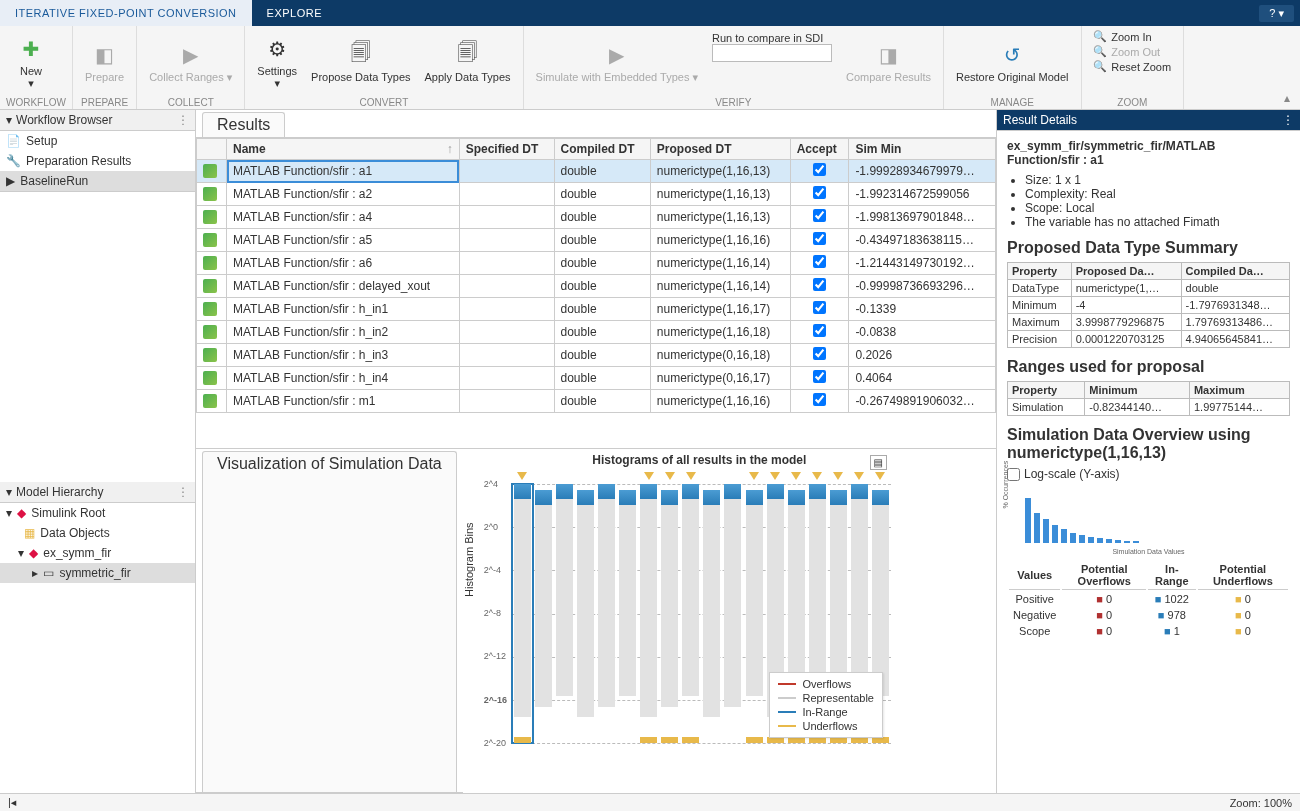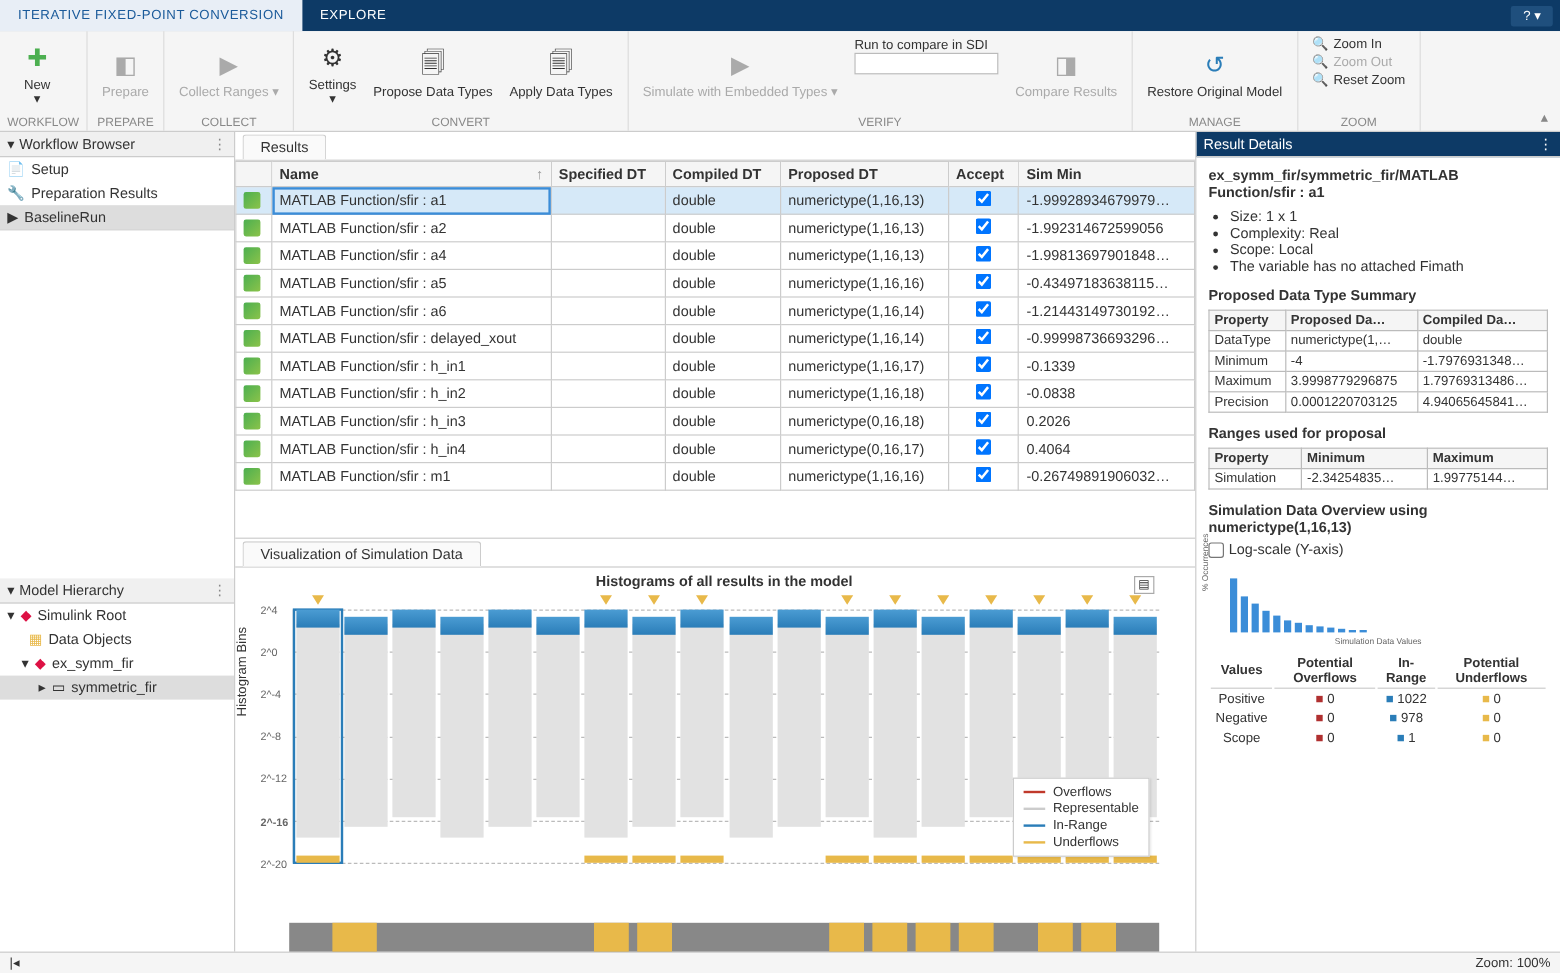--- a/index.html
+++ b/index.html
@@ -25,50 +25,50 @@
 .panel-head.dark { background: #0d3a66; color: #fff; }
 .panel-head .caret { margin-right: 4px; }
 .panel-head .dots { margin-left: auto; color: #888; }
 .panel-head.dark .dots { color: #fff; }
 .leftcol { width: 196px; border-right: 1px solid #ccc; display: flex; flex-direction: column; }
 .leftcol .listbox { flex: 1; overflow: auto; }
 .listbox .item { display: flex; align-items: center; gap: 5px; padding: 3px 6px; }
 .listbox .item.selected { background: #ddd; }
 .centercol { flex: 1; display: flex; flex-direction: column; min-width: 0; }
 .tabs-inner { display: flex; border-bottom: 1px solid #ccc; padding: 2px 6px 0; }
-.tabs-inner .itab { border: 1px solid #ccc; border-bottom: none; border-radius: 3px 3px 0 0; padding: 3px 14px; font-size: 12px; background: #fafafa; }
+.tabs-inner .itab { border: 1px solid #ccc; border-bottom: none; border-radius: 3px 3px 0 0; padding: 3px 14px; font-size: 16px; background: #fafafa; }
 .results-table { flex: 1; overflow: auto; position: relative; }
 table.rt { border-collapse: collapse; width: 100%; }
 table.rt th, table.rt td { border: 1px solid #ccc; padding: 3px 6px; font-size: 12px; text-align: left; white-space: nowrap; }
 table.rt th { background: #f5f5f5; font-weight: 600; position: sticky; top: 0; }
 table.rt td.center { text-align: center; }
 table.rt tr.sel td { background: #d6e9f8; }
 table.rt tr.sel td.namecol { outline: 2px solid #3b8dd8; outline-offset: -2px; }
 .rowico { display: inline-block; width: 14px; height: 14px; background: linear-gradient(135deg,#4caf50,#8bc34a); border-radius: 2px; vertical-align: middle; margin-right: 3px; }
-.viz { border-top: 1px solid #ccc; flex: 0 0 345px; display: flex; flex-direction: column; }
+.viz { border-top: 1px solid #ccc; flex: 0 0 345px; display: flex; flex-direction: row; }
 .viz .chartarea { flex: 1; position: relative; padding: 4px 30px 4px 45px; }
 .viz .charttitle { text-align: center; font-weight: 600; font-size: 12px; }
 .viz .bars { position: absolute; left: 48px; right: 30px; top: 35px; bottom: 50px; border-left: 1px solid #999; }
 .viz .gridline { position: absolute; left: 0; right: 0; border-top: 1px dashed #bbb; }
 .viz .barcol { position: absolute; top: 0; bottom: 0; }
 .viz .bar-in { position: absolute; left: 2px; right: 2px; top: 0; height: 15px; background: linear-gradient(#4b9cd3,#2a7db8); }
 .viz .bar-rep { position: absolute; left: 2px; right: 2px; top: 15px; bottom: 0; background: #e2e2e2; }
 .viz .bar-un { position: absolute; left: 2px; right: 2px; bottom: 0; height: 6px; background: #e8b94a; }
 .viz .tri { position: absolute; top: -12px; left: 50%; transform: translateX(-50%); width: 0; height: 0; border-left: 5px solid transparent; border-right: 5px solid transparent; border-top: 8px solid #e8b94a; }
 .viz .ylabel { position: absolute; left: 6px; top: 50%; transform: rotate(-90deg) translateX(30px); transform-origin: left; font-size: 11px; }
 .viz .legend { position: absolute; right: 38px; bottom: 55px; background: #fff; border: 1px solid #ccc; padding: 4px 8px; font-size: 11px; box-shadow: 1px 1px 2px rgba(0,0,0,0.1); }
 .viz .legend div { display: flex; align-items: center; gap: 6px; padding: 1px 0; }
 .viz .legend .sw { width: 18px; height: 2px; }
 .viz .underbar { height: 24px; background: #888; position: relative; margin: 0 30px 0 45px; }
 .viz .underbar .seg { position: absolute; top: 0; bottom: 0; background: #e8b94a; }
 .rightcol { width: 304px; border-left: 1px solid #ccc; display: flex; flex-direction: column; overflow: hidden; }
 .rightcol .content { padding: 8px 10px; overflow: auto; font-size: 12px; flex: 1; }
 .rightcol .content b { font-weight: 700; }
 .rightcol ul { padding-left: 18px; margin: 6px 0 10px; }
-.rightcol h4 { margin: 10px 0 5px; font-size: 12px; }
+.rightcol h4 { margin: 10px 0 5px; font-size: 16px; }
 table.small { border-collapse: collapse; width: 100%; font-size: 11px; margin-bottom: 8px; }
 table.small th, table.small td { border: 1px solid #bbb; padding: 2px 4px; text-align: left; }
 table.small th { background: #f5f5f5; font-weight: 600; }
 .minichart { height: 70px; position: relative; margin: 4px 0; }
 .minichart .bar { position: absolute; bottom: 12px; width: 6px; background: #3b8dd8; }
 .valtable { font-size: 11px; width: 100%; }
 .valtable th { font-weight: 600; padding: 2px 4px; border-bottom: 1px solid #ccc; }
 .valtable td { padding: 1px 4px; text-align: center; }
 .statusbar { height: 18px; border-top: 1px solid #ccc; background: #f5f5f5; display: flex; align-items: center; padding: 0 8px; font-size: 11px; }
 .statusbar .spacer { flex: 1; }
@@ -536,21 +536,21 @@
         <thead>
             <tr>
               <th>Property</th>
               <th>Minimum</th>
               <th>Maximum</th>
             </tr>
           </thead>
         <tbody id="ranges-body">
             <tr>
               <td>Simulation</td>
-              <td>-2.34254835…</td>
+              <td>-0.82344140…</td>
               <td>1.99775144…</td>
             </tr>
           </tbody>
       </table>
       <h4>Simulation Data Overview using numerictype(1,16,13)</h4>
       <div style="display:flex;align-items:center;gap:4px;margin:4px 0">
         <input type="checkbox" style="">
         <span>Log-scale (Y-axis)</span>
       </div>
       <div class="minichart" id="minichart">

